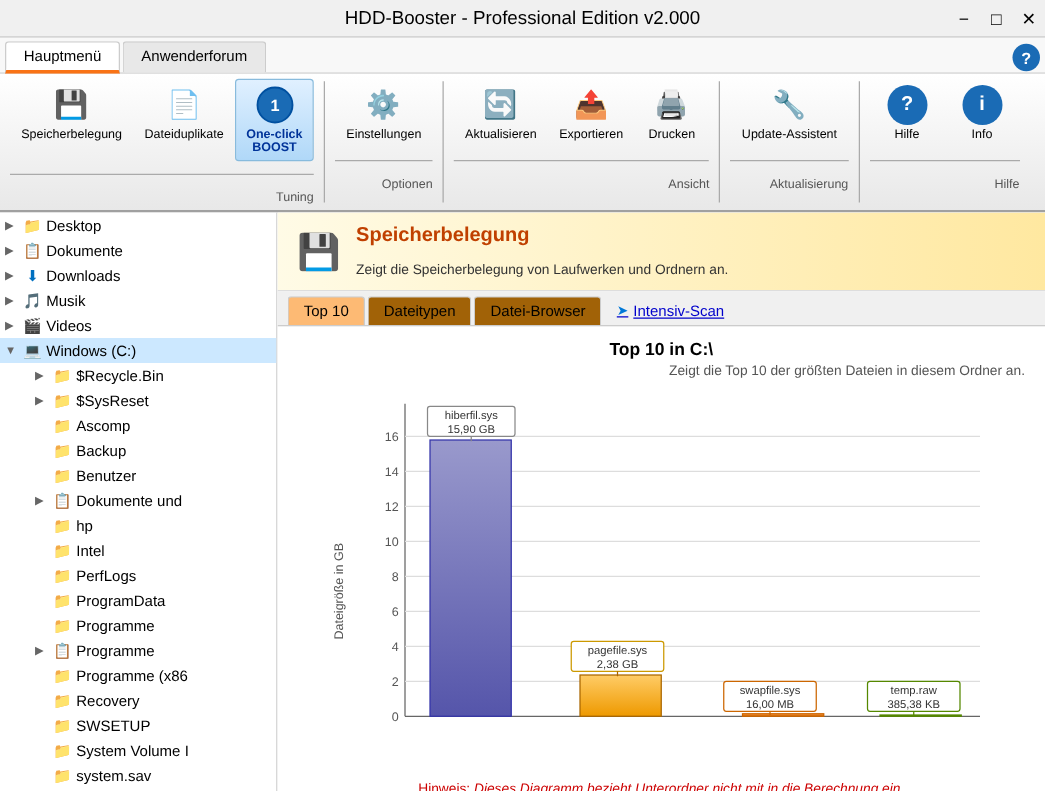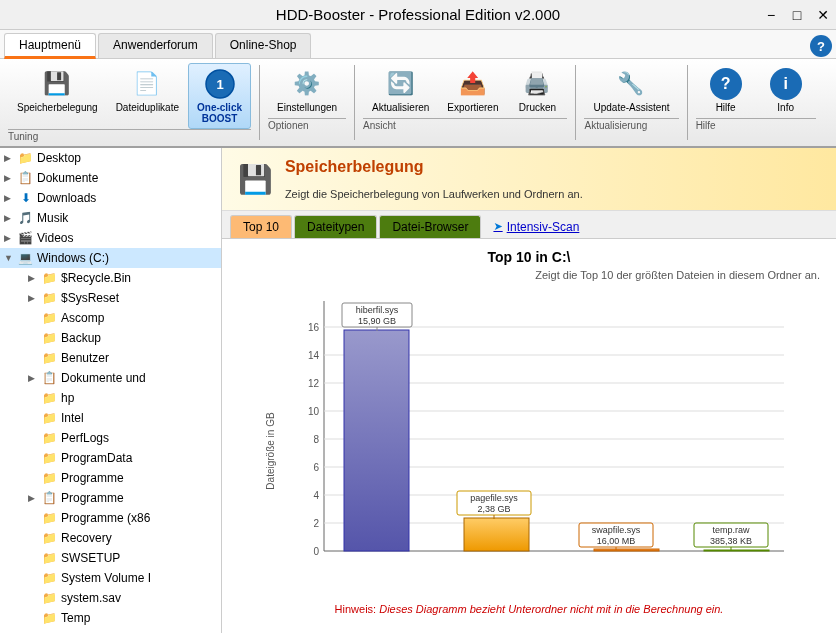--- a/index.html
+++ b/index.html
@@ -18,21 +18,21 @@
     .help-icon { margin-left: auto; width: 22px; height: 22px; background: #1a6bb5; color: white; border-radius: 50%; display: flex; align-items: center; justify-content: center; font-weight: bold; font-size: 13px; margin-right: 4px; margin-top: 2px; cursor: pointer; }
 
     
     .toolbar { background: linear-gradient(to bottom, #ffffff, #e8e8e8); border-bottom: 2px solid #a0a0a0; padding: 4px 8px; display: flex; gap: 4px; align-items: flex-start; }
     .toolbar-item { display: flex; flex-direction: column; align-items: center; padding: 4px 8px; cursor: pointer; border: 1px solid transparent; border-radius: 3px; min-width: 60px; }
     .toolbar-item .icon { width: 32px; height: 32px; display: flex; align-items: center; justify-content: center; font-size: 22px; }
     .toolbar-item .label { font-size: 10px; text-align: center; margin-top: 2px; white-space: nowrap; }
     .toolbar-separator { width: 1px; background: #aaa; margin: 2px 4px; align-self: stretch; }
     .toolbar-section { display: flex; flex-direction: column; align-items: center; }
     .toolbar-section-items { display: flex; }
-    .toolbar-section-label { font-size: 10px; color: #555; border-top: 1px solid #aaa; width: 100%; text-align: left; margin-top: 0; padding-top: 1px; }
+    .toolbar-section-label { font-size: 10px; color: #555; border-top: 1px solid #aaa; width: 100%; text-align: right; margin-top: 10px; padding-top: 13px; }
 
     
     .main { display: flex; height: calc(633px - 30px - 28px - 80px); }
 
     
     .sidebar { width: 222px; background: white; border-right: 1px solid #ccc; overflow-y: auto; overflow-x: hidden; }
     .sidebar-item { display: flex; align-items: center; padding: 2px 4px; cursor: pointer; white-space: nowrap; }
     .sidebar-arrow { width: 14px; font-size: 9px; color: #666; flex-shrink: 0; }
     .sidebar-icon { width: 16px; height: 16px; margin-right: 3px; flex-shrink: 0; display: flex; align-items: center; justify-content: center; }
     .sidebar-text { font-size: 12px; }
@@ -40,21 +40,21 @@
 
     
     .content { flex: 1; display: flex; flex-direction: column; background: white; overflow: hidden; }
     .content-header { background: linear-gradient(to right, #fffbe6, #ffe8a0); padding: 10px 16px; display: flex; align-items: center; gap: 12px; border-bottom: 1px solid #ddd; }
     .content-header-icon { font-size: 28px; }
     .content-header-title { font-size: 16px; font-weight: bold; color: #c04000; }
     .content-header-desc { font-size: 11px; color: #333; margin-top: 12px; }
 
     
     .content-tabs { display: flex; border-bottom: 1px solid #ccc; background: #f0f0f0; padding: 0 8px; gap: 2px; padding-top: 4px; }
-    .content-tab { padding: 4px 12px; font-size: 12px; border: 1px solid #ccc; border-bottom: none; background: #4d7c0f; cursor: pointer; border-radius: 3px 3px 0 0; }
+    .content-tab { padding: 4px 12px; font-size: 12px; border: 1px solid #ccc; border-bottom: none; background: #a16207; cursor: pointer; border-radius: 3px 3px 0 0; }
     .content-tab.active { background: #fdba74; }
     .content-tab-link { padding: 4px 10px; font-size: 12px; color: #0000cc; cursor: pointer; text-decoration: underline; display: flex; align-items: center; gap: 4px; }
     .content-tab-link .arrow { color: #0078d7; font-size: 11px; }
 
     
     .chart-area { flex: 1; padding: 10px 16px; overflow: auto; }
     .chart-title { text-align: center; font-size: 14px; font-weight: bold; margin-bottom: 4px; }
     .chart-subtitle { text-align: right; font-size: 11px; color: #555; margin-bottom: 10px; }
 
     .hint { text-align: center; font-size: 11px; color: #cc0000; margin-top: 8px; padding: 4px; }
@@ -81,21 +81,20 @@
   <div class="titlebar-controls">
     <div class="titlebar-btn">−</div>
     <div class="titlebar-btn">□</div>
     <div class="titlebar-btn close">✕</div>
   </div>
 </div>
 
 <div class="tabbar">
   <div class="tab active">Hauptmenü</div>
   <div class="tab">Anwenderforum</div>
-  <div class="tab">Online-Shop</div>
   <div class="help-icon">?</div>
 </div>
 
 <div class="toolbar">
 
   <div class="toolbar-section">
     <div class="toolbar-section-items">
       <div class="toolbar-item">
         <div class="icon">💾</div>
         <div class="label">Speicherbelegung</div>

